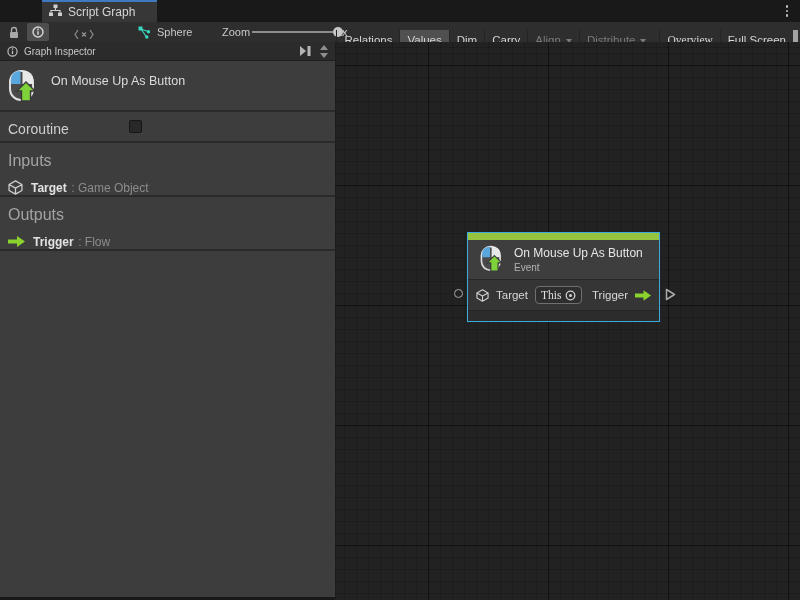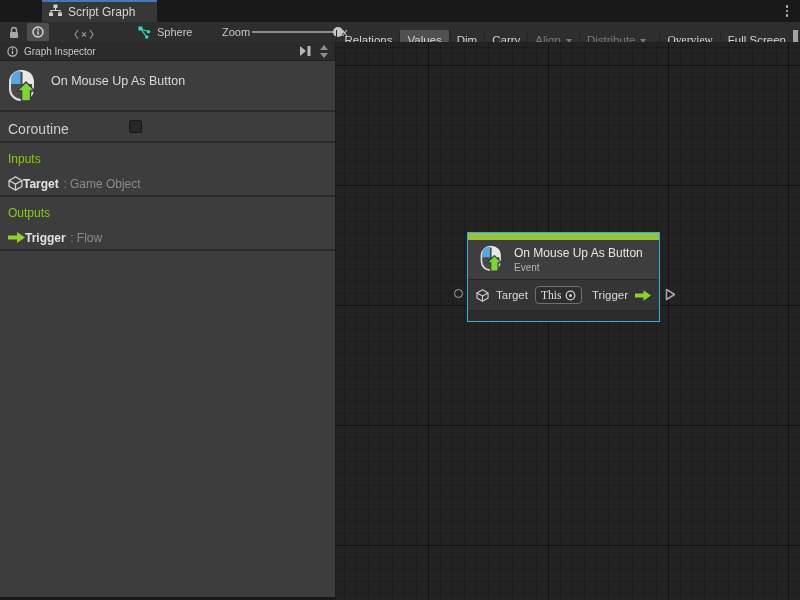--- a/index.html
+++ b/index.html
@@ -49,22 +49,22 @@
   .spin-up { width:0; height:0; border-left:4px solid transparent; border-right:4px solid transparent; border-bottom:5px solid #8f8f8f; }
   .spin-dn { width:0; height:0; border-left:4px solid transparent; border-right:4px solid transparent; border-top:5px solid #8f8f8f; }
   .insp-title { height:51px; border-bottom:2px solid #2a2a2a; display:flex; padding-left:7px; }
   .insp-title .mouse-wrap { margin-top:7px; }
   .insp-title-label { font-size:12.5px; color:#dcdcdc; margin:13px 0 0 12px; }
   .insp-coroutine { position:relative; height:31px; border-bottom:2px solid #2a2a2a; }
   .insp-coroutine-label { position:absolute; left:8px; top:9px; font-size:14px; color:#cfcfcf; }
   .checkbox { position:absolute; left:129px; top:8px; width:13px; height:13px; background:#282828;
               border:1px solid #161616; border-radius:2px; }
   .insp-section { height:54px; border-bottom:2px solid #2a2a2a; }
-  .sec-label { padding:9px 12px 0 8px; font-size:12px; color:#84cc16; }
-  .sec-row { display:flex; align-items:center; padding-left:8px; margin-top:8px; }
+  .sec-label { padding:9px 12px 0 8px; font-size:16px; color:#a3a3a3; }
+  .sec-row { display:flex; align-items:center; gap:8px; padding-left:8px; margin-top:8px; }
   .sec-name { font-size:12px; font-weight:bold; color:#e2e2e2; }
   .sec-type { font-size:12px; color:#8c8c8c; }
 
   
   .canvas { position:absolute; left:335px; top:42px; width:465px; height:558px;
     background-color:#222222;
     background-image:
       repeating-linear-gradient(to right,  rgba(0,0,0,0.38) 0 1px, transparent 1px 120px),
       repeating-linear-gradient(to bottom, rgba(0,0,0,0.38) 0 1px, transparent 1px 120px),
       repeating-linear-gradient(to right,  rgba(0,0,0,0.16) 0 1px, transparent 1px 12px),

